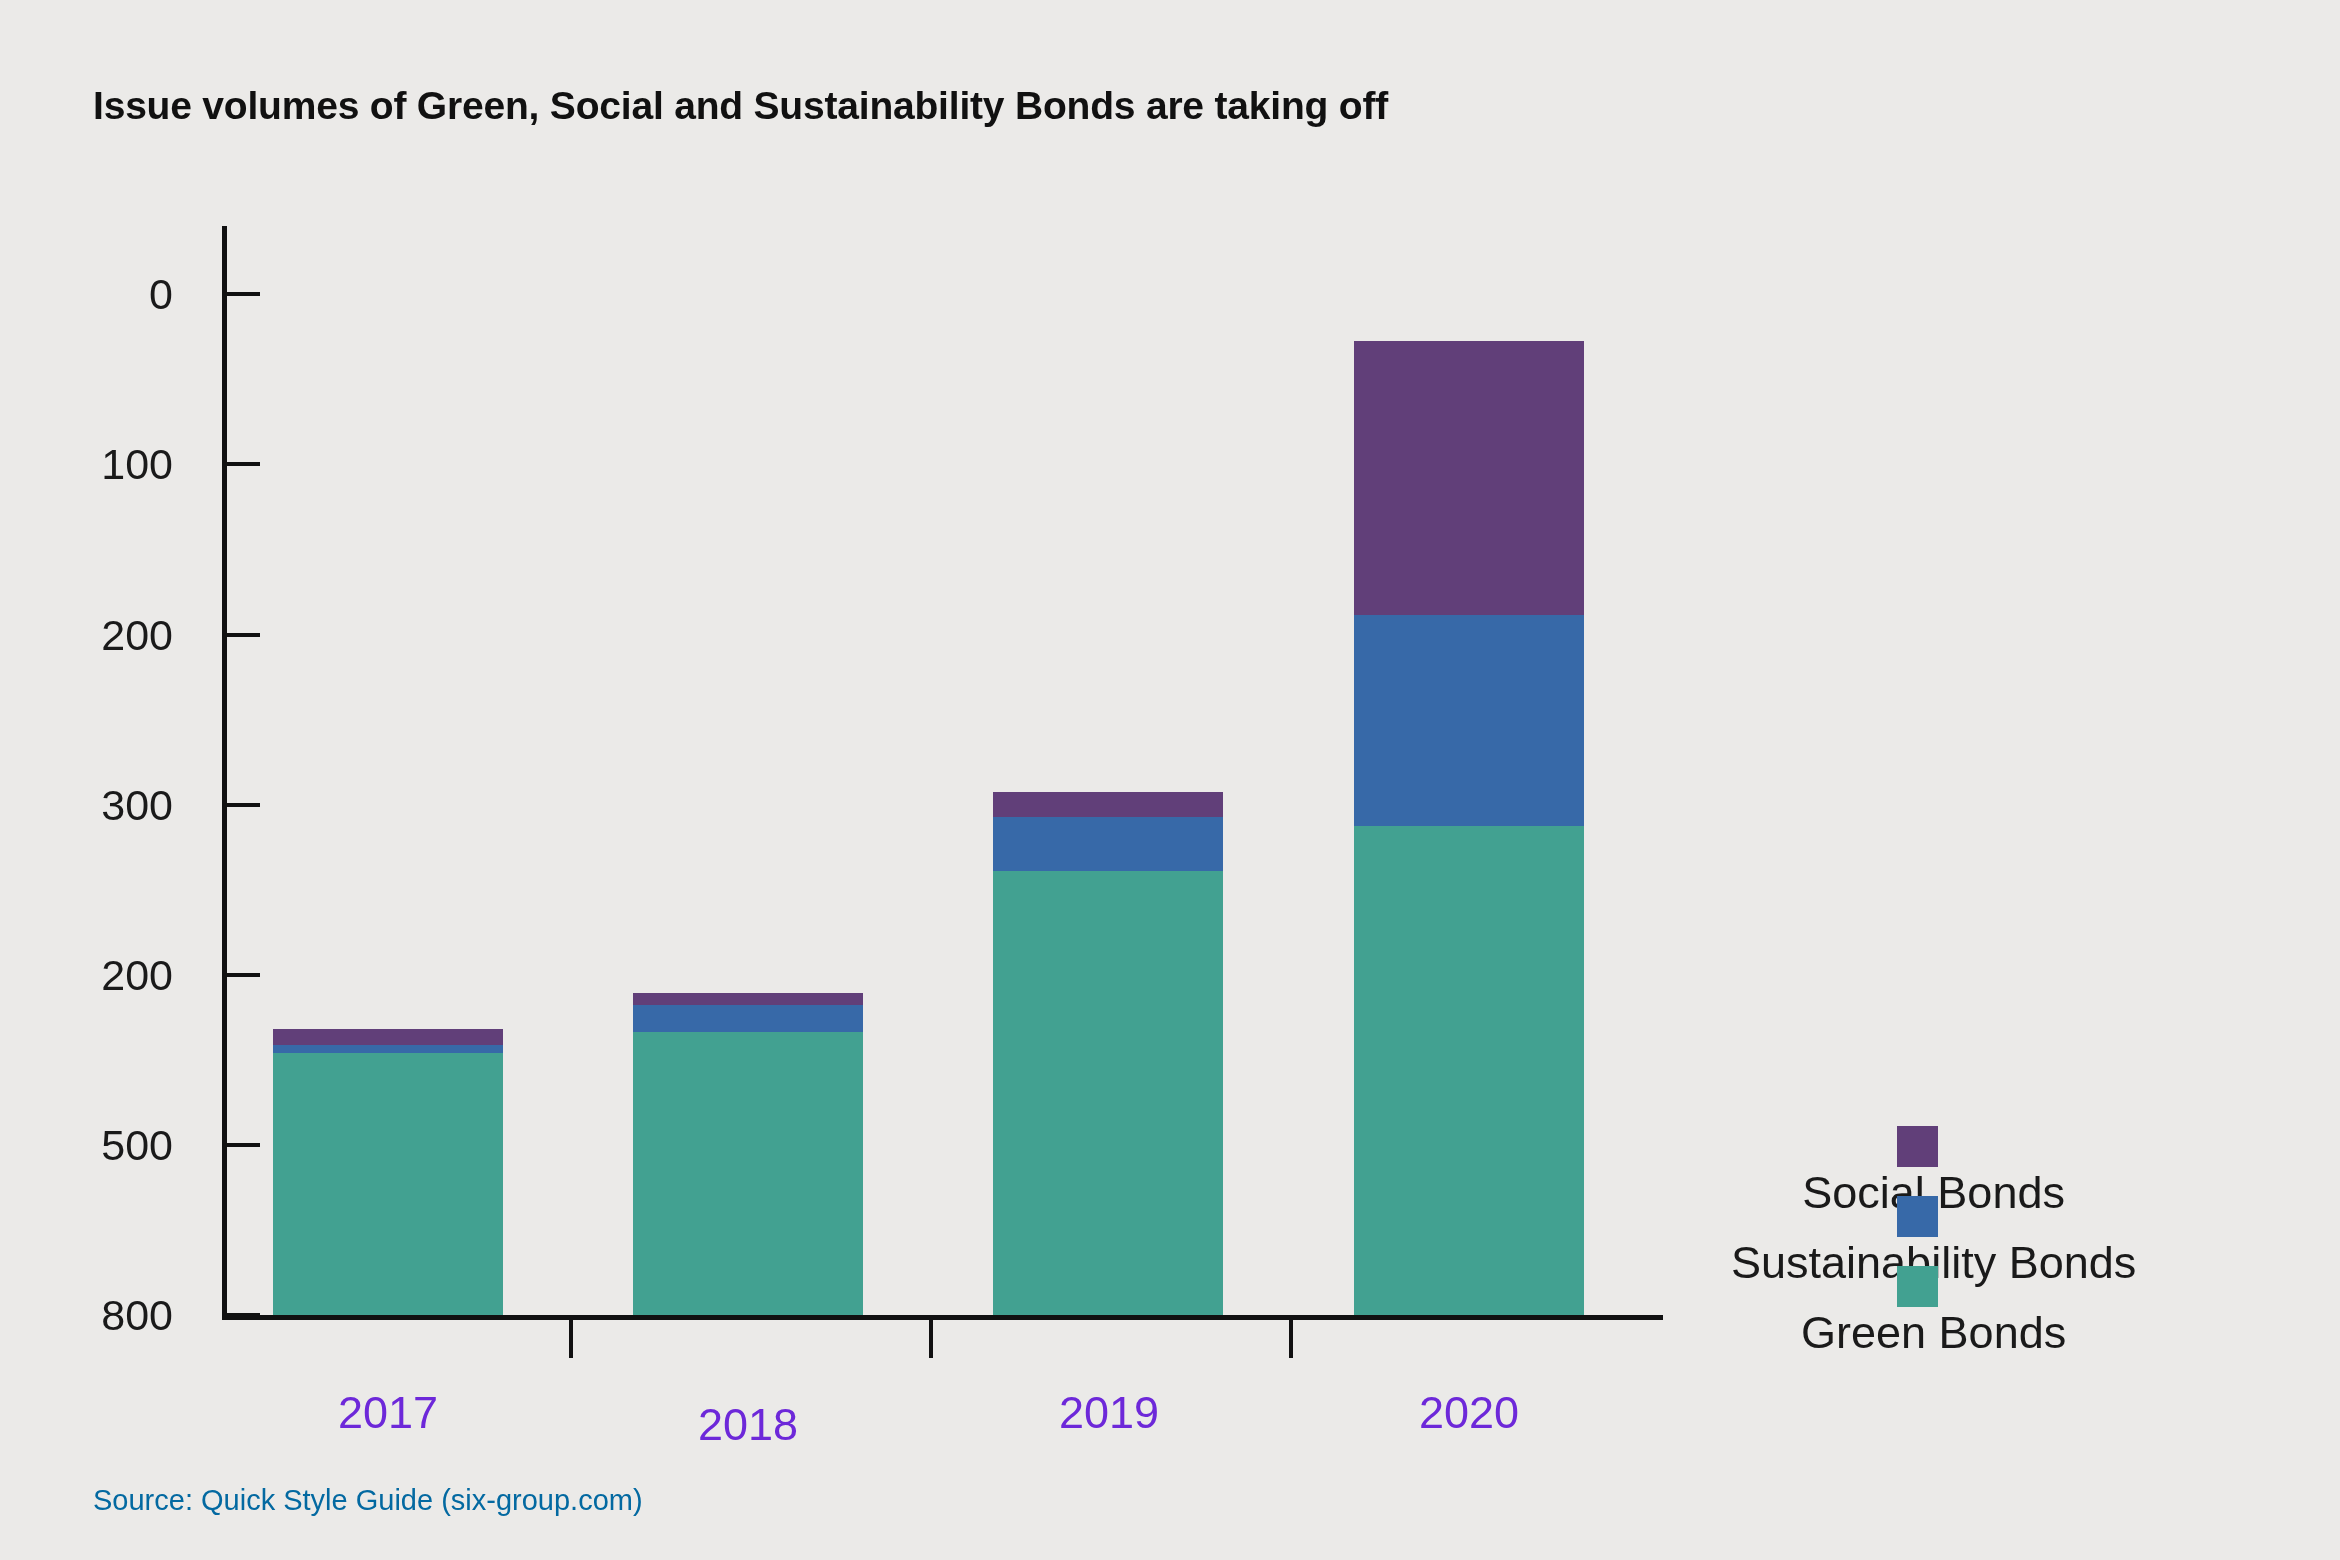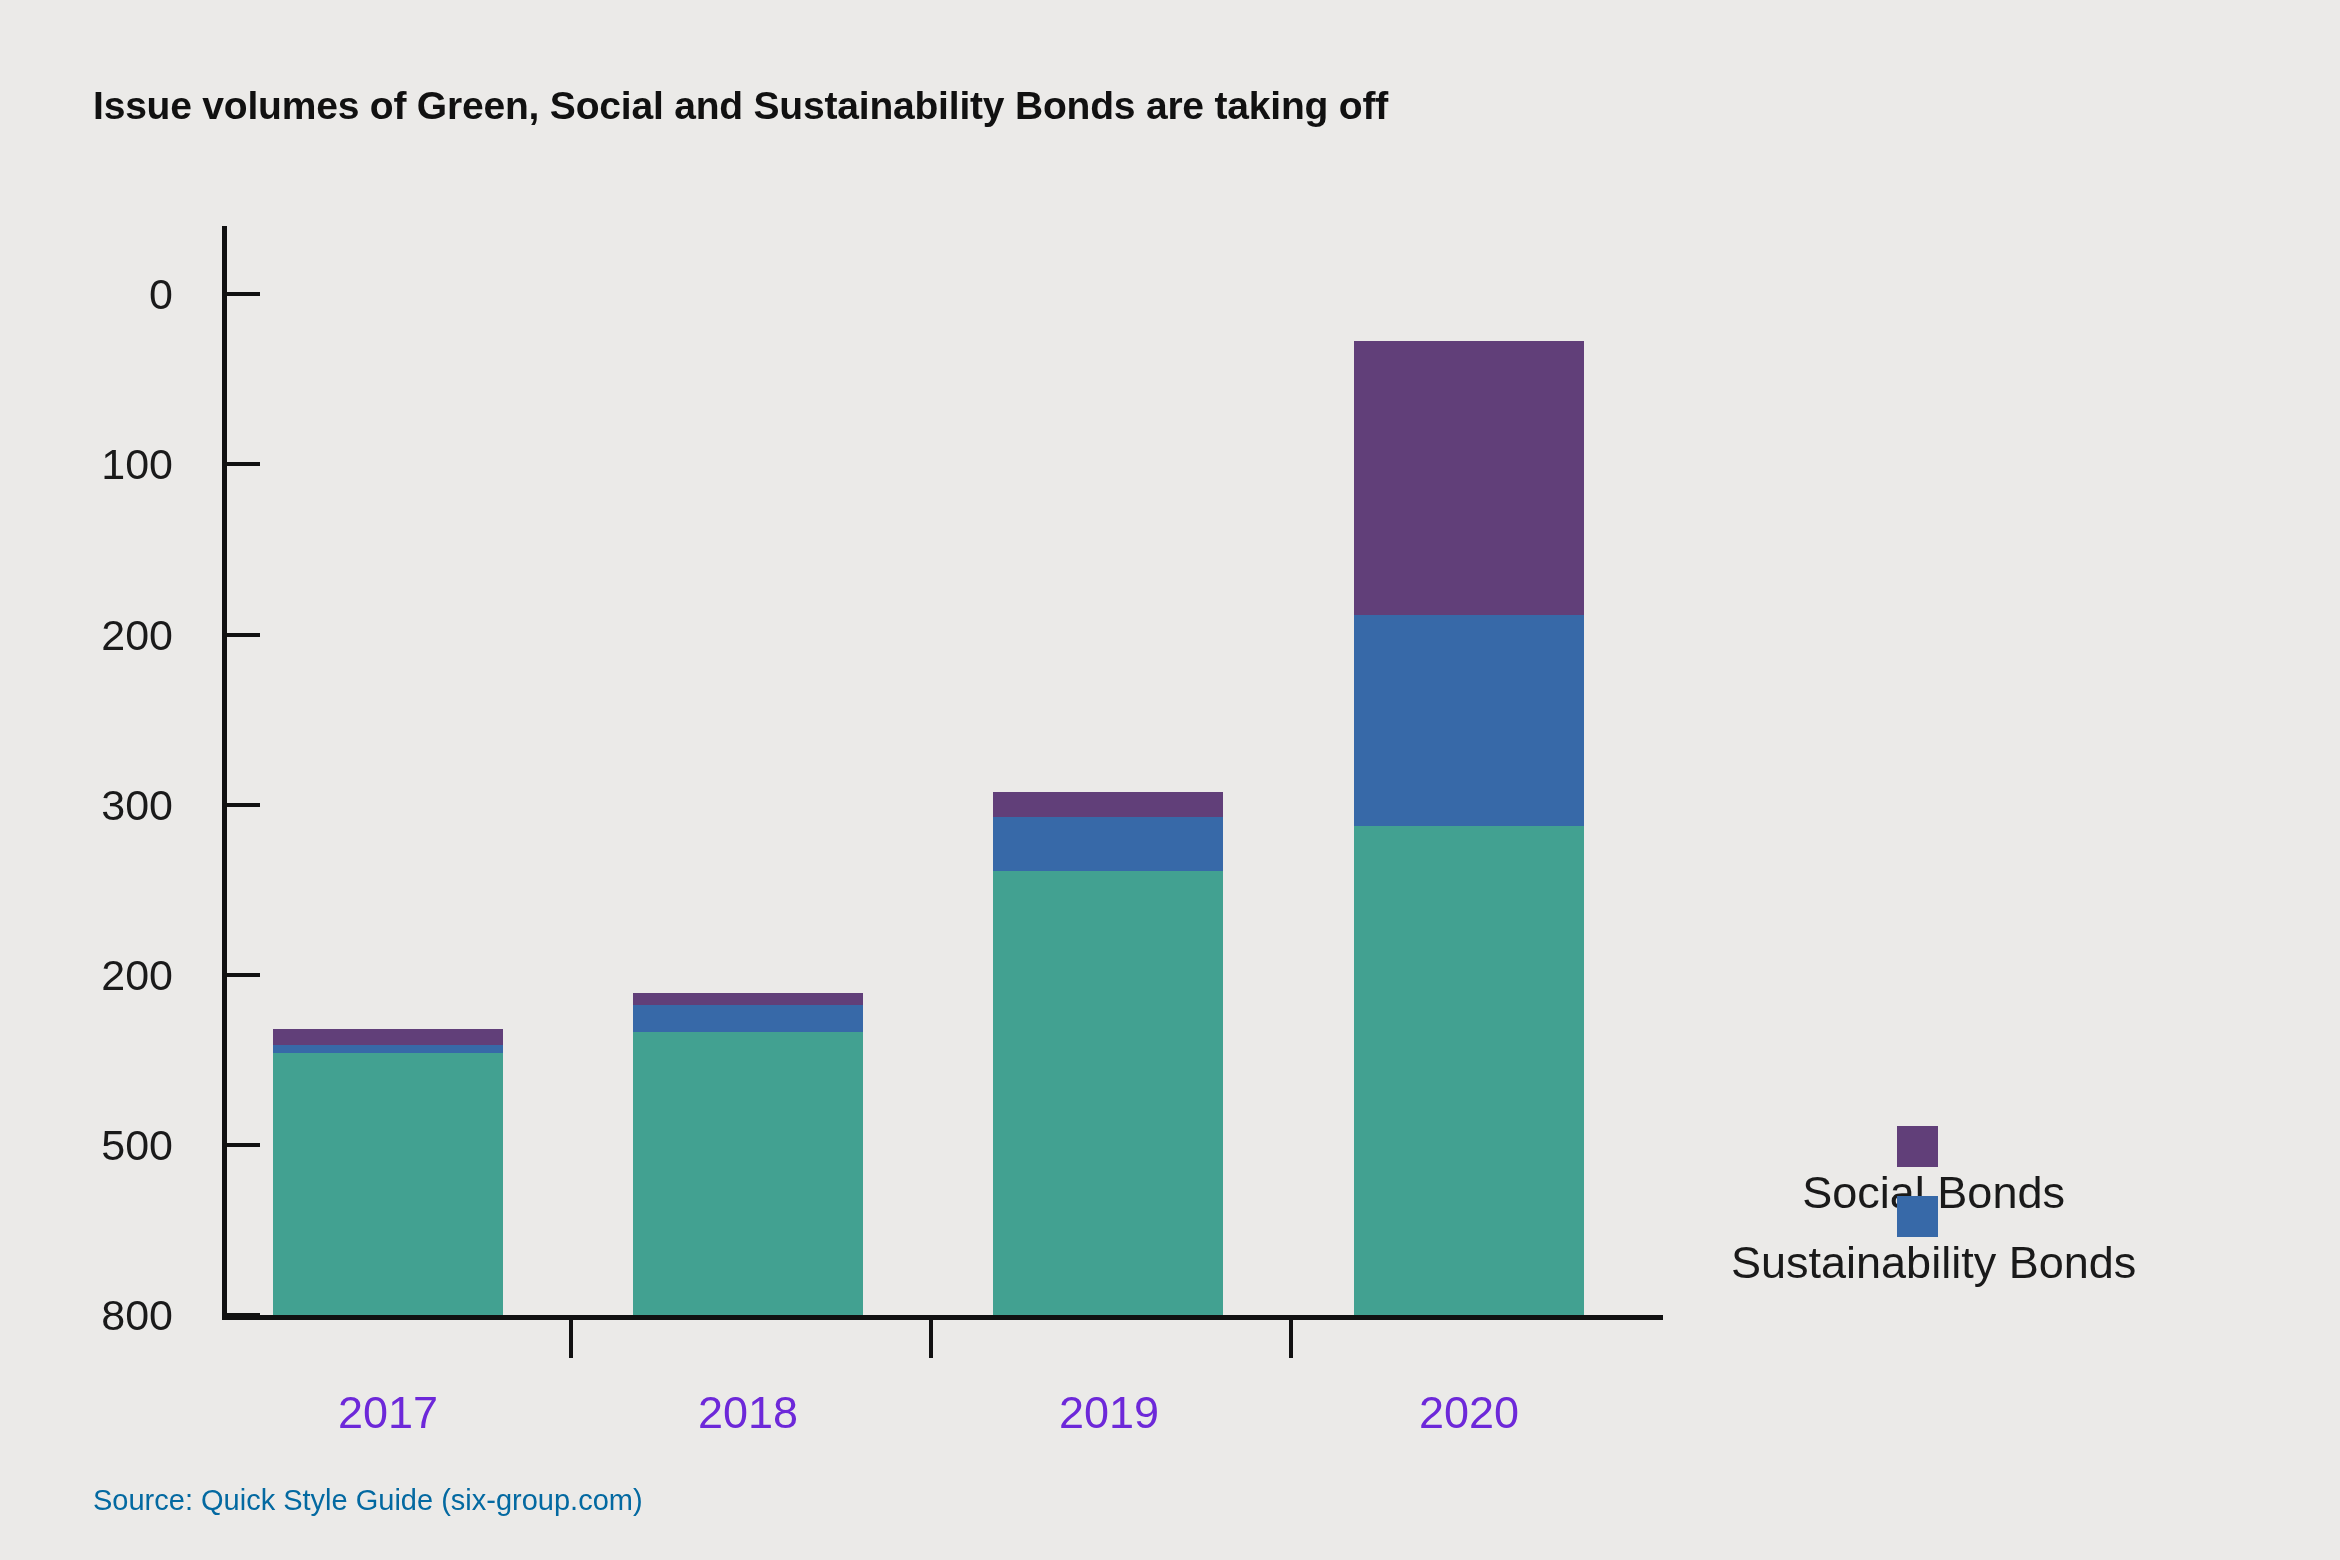--- a/index.html
+++ b/index.html
@@ -178,31 +178,35 @@
         <div class="bar-seg" title="Green Bonds 2019: 261" style="height: 444px; background: rgb(66, 161, 145);"></div>
       </div>
       <div class="bar-group" title="2020" style="left: 1132px; width: 230px;">
         <div class="bar-seg" title="Social Bonds 2020: 161" style="height: 274px; background: rgb(97, 63, 121);"></div>
         <div class="bar-seg" title="Sustainability Bonds 2020: 124" style="height: 211px; background: rgb(55, 105, 168);"></div>
         <div class="bar-seg" title="Green Bonds 2020: 287" style="height: 489px; background: rgb(66, 161, 145);"></div>
       </div>
     </div>
   <div id="x-labels">
       <div class="x-label" style="left: 166px;">2017</div>
-      <div class="x-label" style="left: 526px;">2018</div>
+      <div class="x-label" style="left: 526px; margin-top: 12px;">2018</div>
       <div class="x-label" style="left: 887px;">2019</div>
       <div class="x-label" style="left: 1247px;">2020</div>
     </div>
 </div>
 
 <div id="legend">
     <div class="legend-item">
       <span class="legend-swatch" style="background: rgb(97, 63, 121);"></span>
       <span class="legend-label">Social Bonds</span>
     </div>
     <div class="legend-item">
       <span class="legend-swatch" style="background: rgb(55, 105, 168);"></span>
       <span class="legend-label">Sustainability Bonds</span>
     </div>
+    <div class="legend-item">
+      <span class="legend-swatch" style="background: rgb(66, 161, 145);"></span>
+      <span class="legend-label">Green Bonds</span>
+    </div>
   </div>
 
 <div id="source-note">Source: Quick Style Guide (six-group.com)</div>
 
 
 </body></html>

